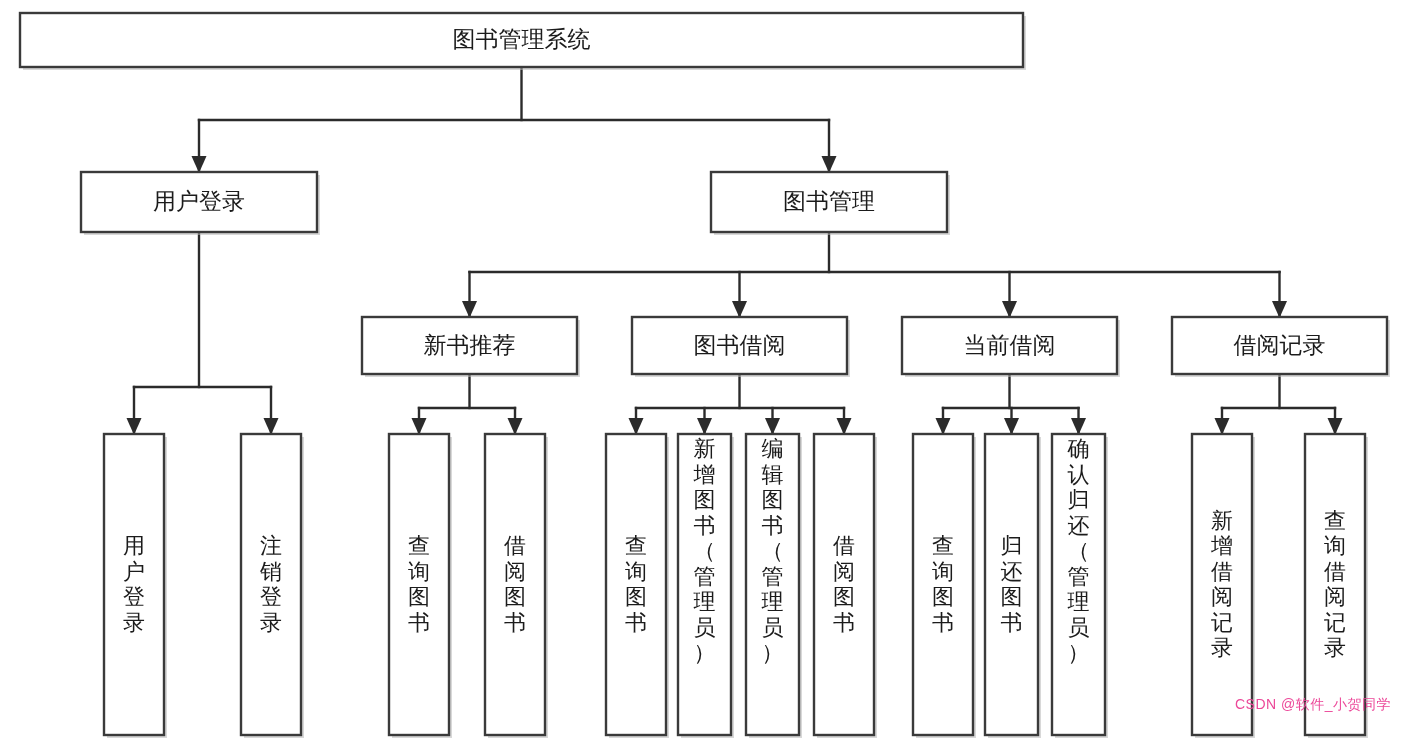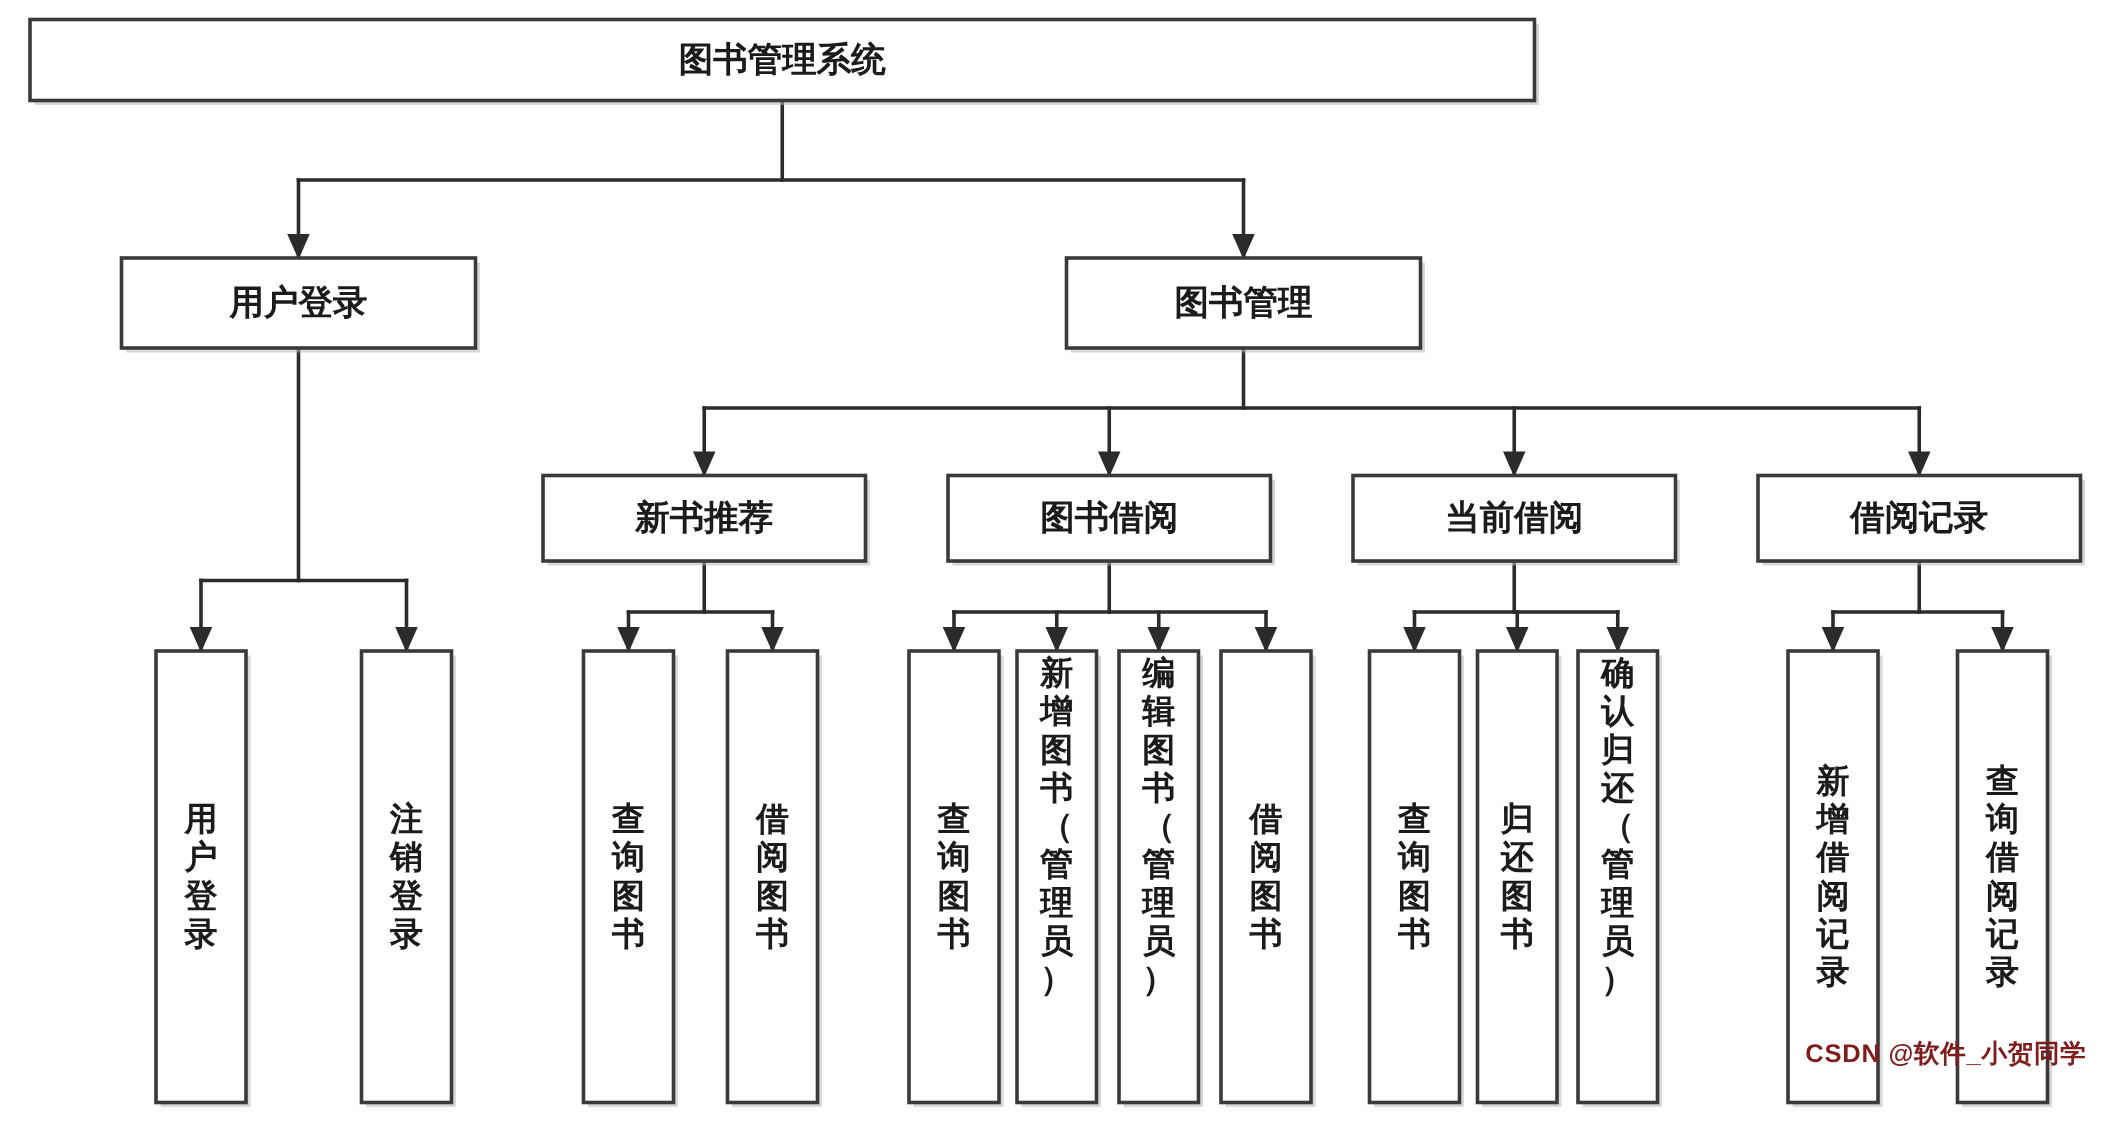--- a/index.html
+++ b/index.html
@@ -11,21 +11,20 @@
     width: 1405px;
     height: 747px;
     font-family: "Liberation Sans", "DejaVu Sans", sans-serif;
     overflow: hidden;
     position: relative;
   }
   #diagram-root {
     position: relative;
     width: 1405px;
     height: 720px;
-    font-weight: bold;
   }
   svg.flow {
     position: absolute;
     left: 0;
     top: 0;
     width: 1405px;
     height: 747px;
   }
   .node-box {
     fill: #ffffff;
@@ -56,22 +55,22 @@
     font-family: "Liberation Sans", "DejaVu Sans", sans-serif;
     font-size: 22px;
     fill: #1b1b1b;
     text-anchor: middle;
   }
   .watermark {
     position: absolute;
     right: 14px;
     bottom: 6px;
     font-family: "Liberation Sans", "DejaVu Sans", sans-serif;
-    font-size: 17px;
-    color: #7f1d1d;
+    font-size: 14px;
+    color: #ec4899;
     white-space: nowrap;
     letter-spacing: 0.5px;
   }
 </style>
 </head>
 <body>
 
 <div id="diagram-root">
   <svg class="flow" viewBox="0 0 1405 747">
     <g id="connectors-layer">

